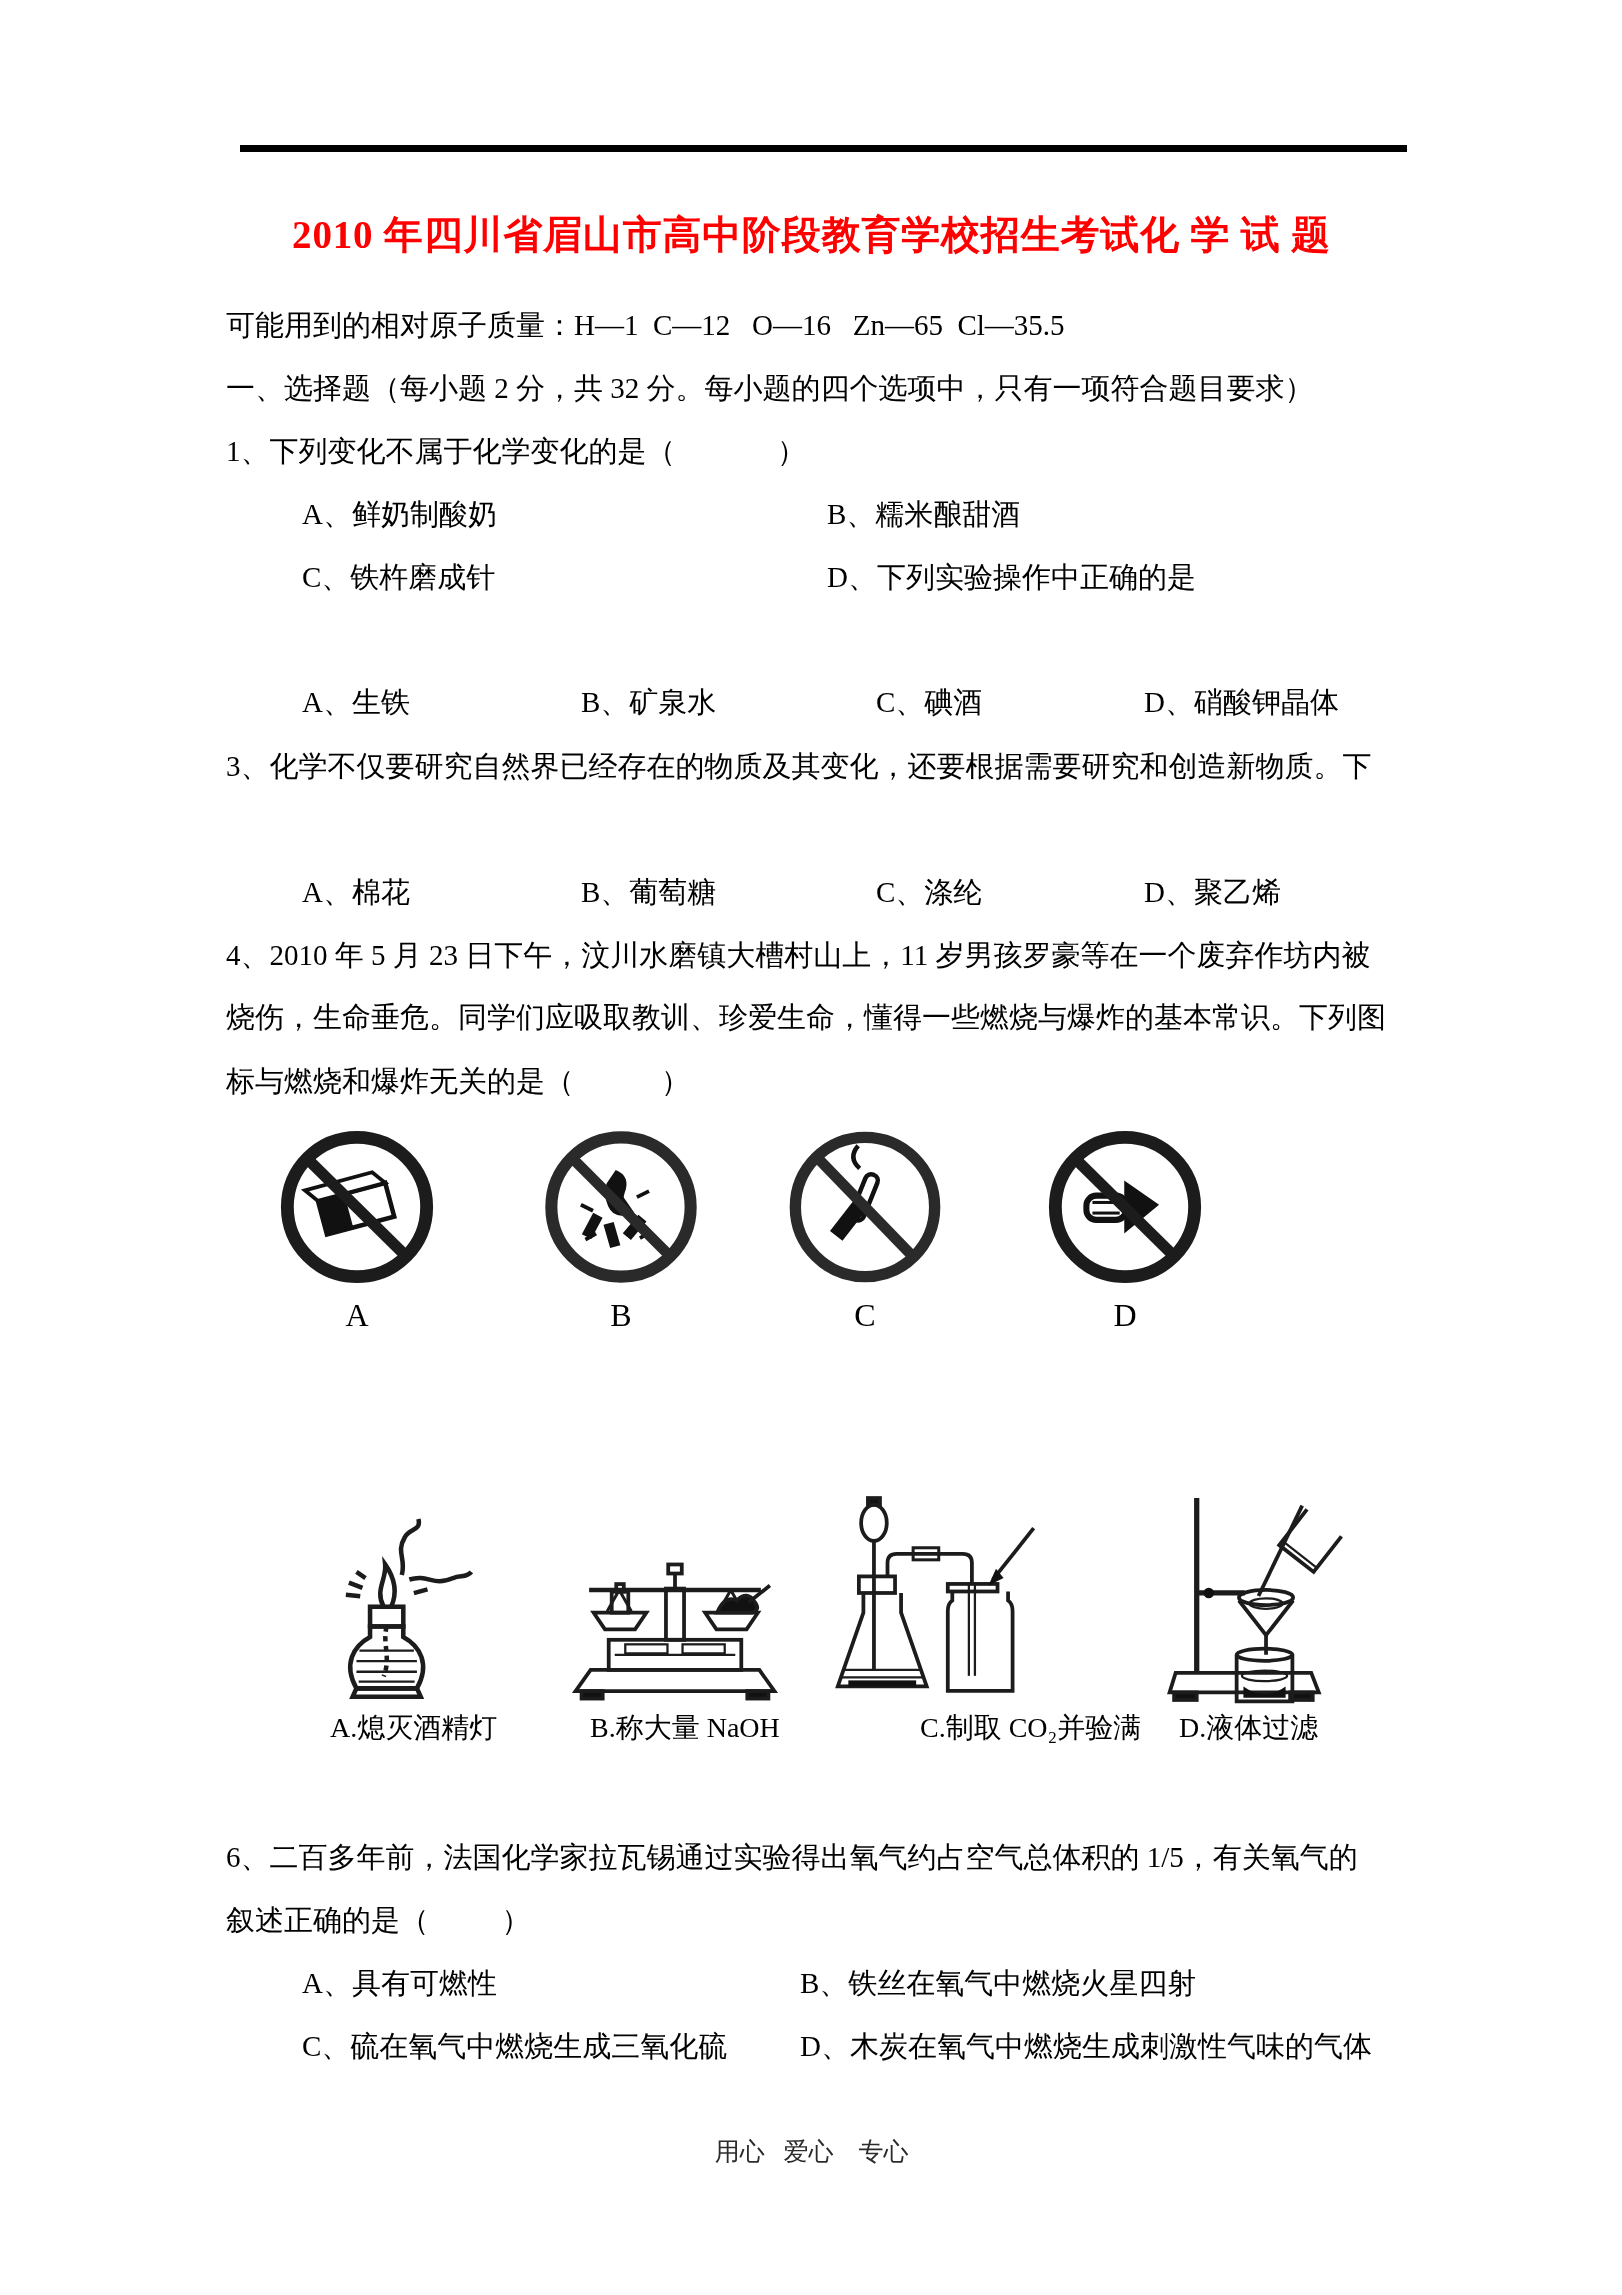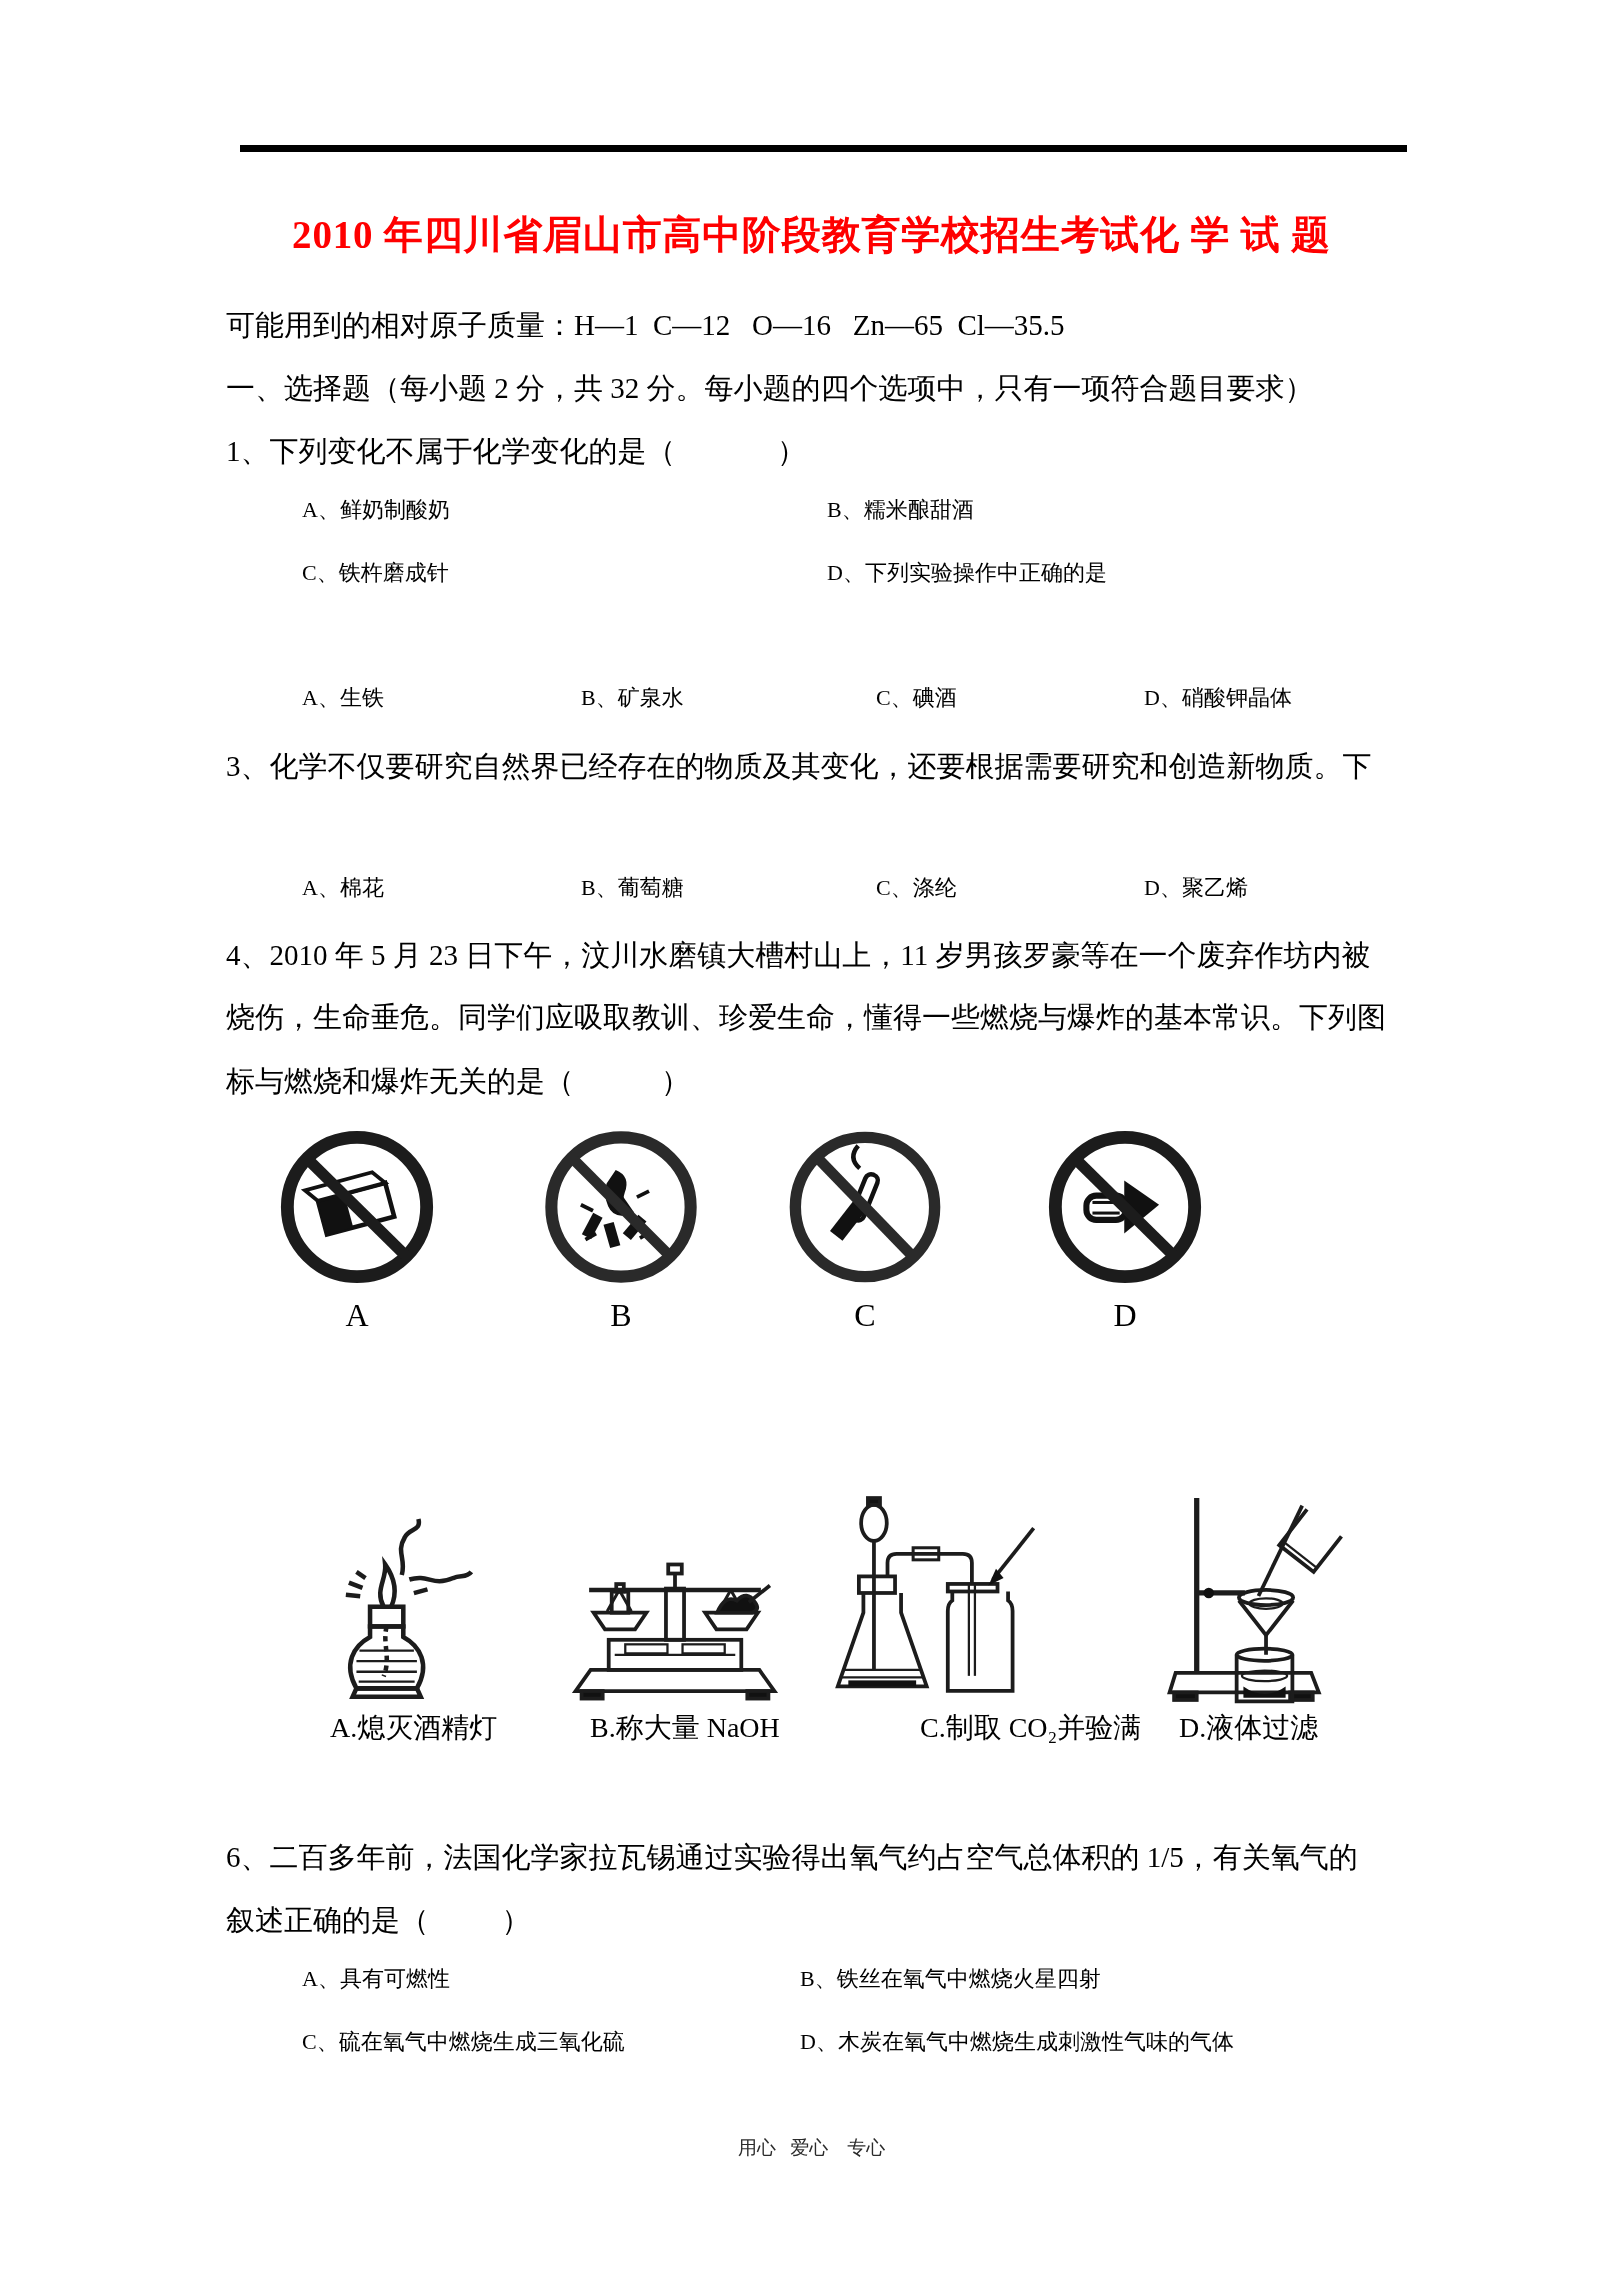--- a/index.html
+++ b/index.html
@@ -11,28 +11,28 @@
     color:#000;
     overflow:hidden;
   }
   .rule{position:absolute;left:240px;top:145px;width:1167px;height:6.8px;background:#000;}
   .title{
     position:absolute;top:208px;left:0;width:100%;
     text-align:center;font-size:39px;font-weight:bold;color:#ff0000;
     letter-spacing:0.8px;white-space:pre;
   }
   .ln{position:absolute;left:226px;font-size:29px;white-space:pre;line-height:1.2;}
-  .opt{position:absolute;font-size:22px;white-space:pre;line-height:1.2;}
+  .opt{position:absolute;font-size:29px;white-space:pre;line-height:1.2;}
   .sign{position:absolute;top:1126px;}
   .sign-label{position:absolute;top:1297px;width:162px;text-align:center;font-size:32px;}
   .fig{position:absolute;}
   .cap{position:absolute;top:1709px;font-size:28px;font-weight:normal;white-space:pre;}
   .footer{
     position:absolute;top:2135px;left:0;width:100%;
-    text-align:center;font-size:19px;color:#2b2b2b;white-space:pre;
+    text-align:center;font-size:25px;color:#2b2b2b;white-space:pre;
   }
   svg{display:block;}
   .ink{stroke:#1c1c1c;fill:none;}
 </style>
 </head>
 <body>
 
 <div class="page">
 
   <div class="rule"></div>

